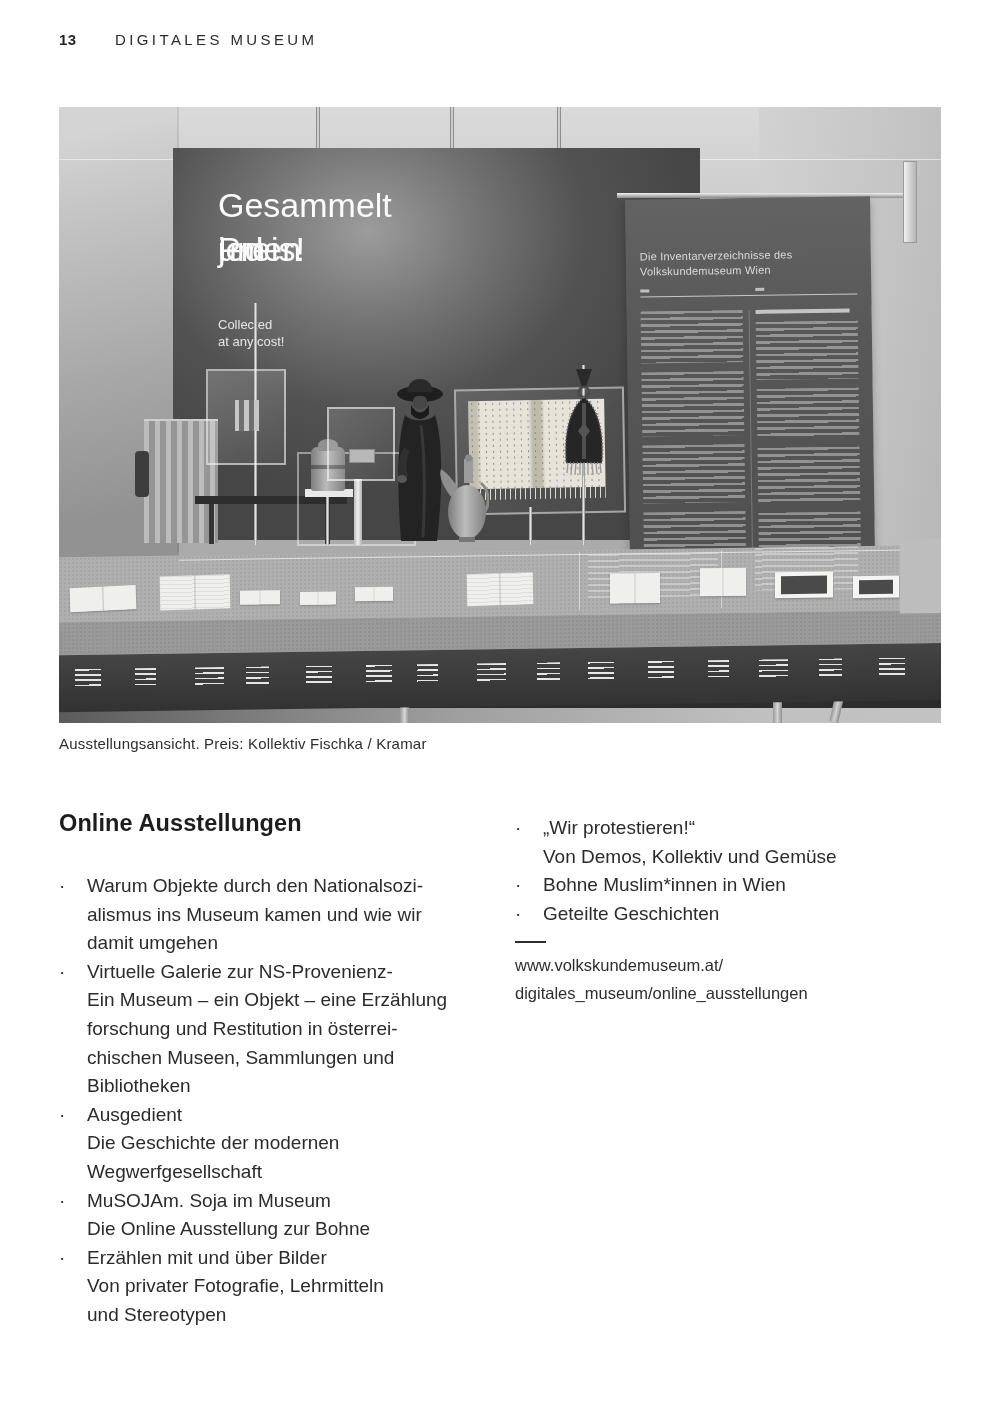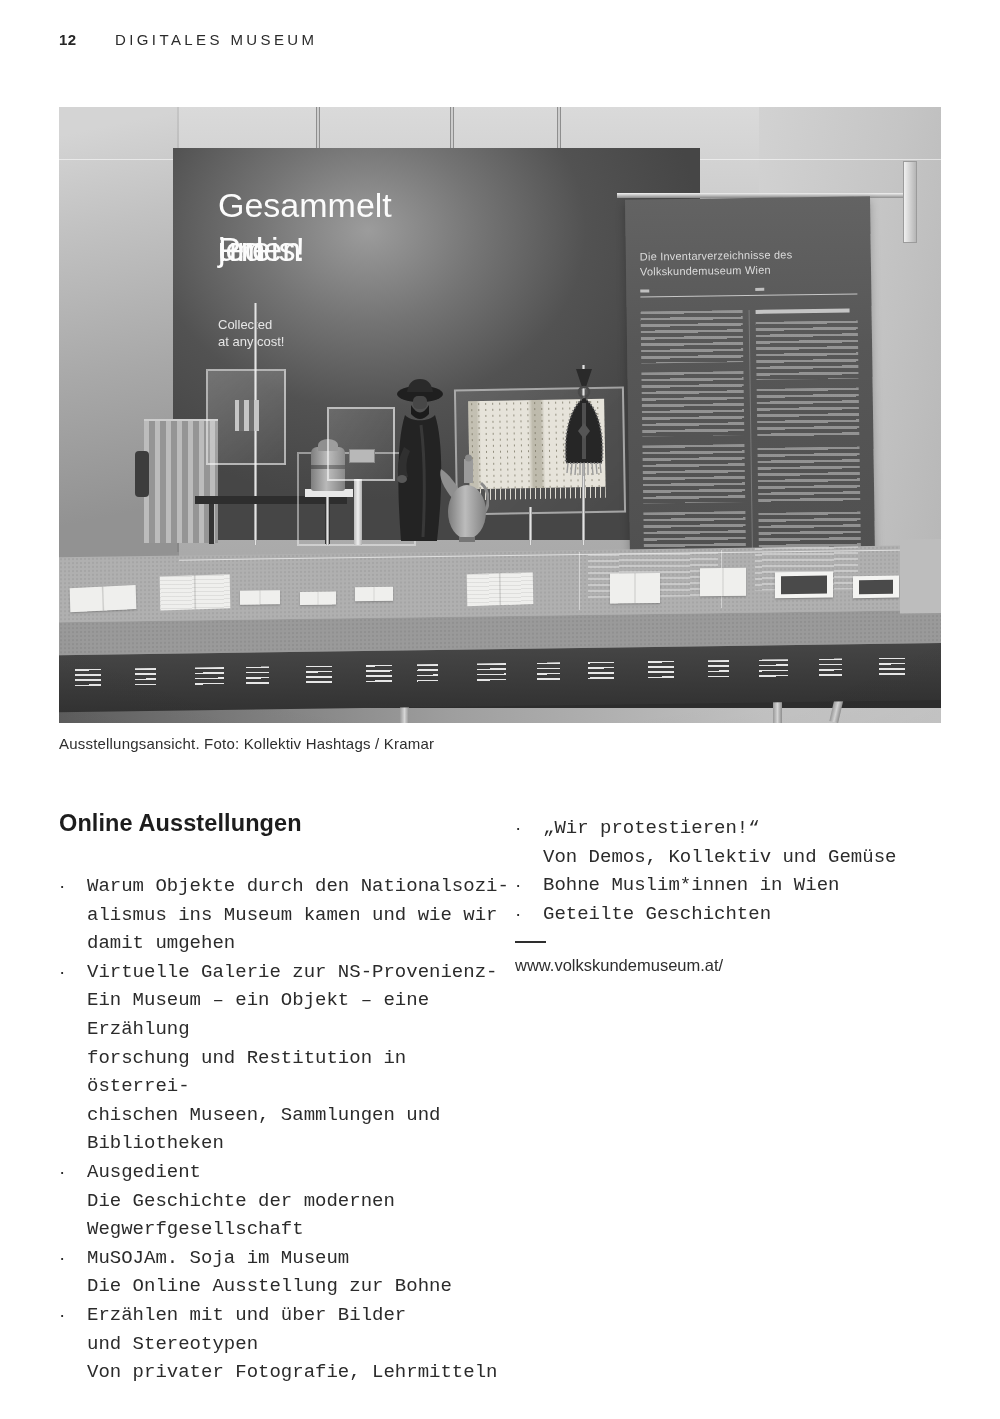--- a/index.html
+++ b/index.html
@@ -103,31 +103,31 @@
     background:radial-gradient(ellipse 120% 100% at 50% 40%,rgba(0,0,0,0) 60%,rgba(0,0,0,.10) 100%);}
 
   
   .caption{position:absolute;left:59px;top:735px;font-size:15px;color:#2e2e2e;letter-spacing:.2px;}
   .heading{position:absolute;left:59px;top:810px;font-size:23.5px;font-weight:700;letter-spacing:.1px;color:#1d1d1d;}
   .col{position:absolute;font-size:19px;line-height:28.6px;color:#2b2b2b;}
   .col-left{left:59px;top:872px;width:450px;}
   .col-right{left:515px;top:814px;width:440px;}
   .li-item{display:flex;}
   .li-bullet{width:28px;flex:0 0 28px;}
-  .li-lines{flex:1;font-family:Liberation Mono, monospace;}
+  .li-lines{flex:1;}
   .divider{width:31px;height:0;border-top:2px solid #2e2e2e;margin:13px 0 9px 0;}
   .link{font-size:16.5px;line-height:27.5px;color:#2e2e2e;cursor:pointer;}
 </style>
 </head>
 <body>
 
 <div class="page">
 
   <div class="hdr">
-    <span class="num">12</span><span class="sec">DIGITALES MUSEUM</span>
+    <span class="num">13</span><span class="sec">DIGITALES MUSEUM</span>
   </div>
 
   <div class="photo">
     <div class="wall-top"></div>
     <div class="wall-mid"></div>
     <div class="wall-left"></div>
     <div class="wall-right"></div>
     <div class="molding"></div>
     <div class="corner"></div>
 
@@ -298,21 +298,21 @@
           <div class="label-cluster" style="left: 649px; width: 21px;"></div>
           <div class="label-cluster" style="left: 700px; width: 29px;"></div>
           <div class="label-cluster" style="left: 760px; width: 23px;"></div>
           <div class="label-cluster" style="left: 820px; width: 26px;"></div>
         </div>
     </div>
 
     <div class="vignette"></div>
   </div>
 
-  <div class="caption">Ausstellungsansicht. Foto: Kollektiv Hashtags / Kramar</div>
+  <div class="caption">Ausstellungsansicht. Preis: Kollektiv Fischka / Kramar</div>
   <div class="heading">Online Ausstellungen</div>
 
   <div class="col col-left" id="list-left">
       <div class="li-item">
         <span class="li-bullet">·</span>
         <div class="li-lines">
           <div class="li-line">Warum Objekte durch den Nationalsozi-</div>
           <div class="li-line">alismus ins Museum kamen und wie wir</div>
           <div class="li-line">damit umgehen</div>
         </div>
@@ -339,22 +339,22 @@
         <span class="li-bullet">·</span>
         <div class="li-lines">
           <div class="li-line">MuSOJAm. Soja im Museum</div>
           <div class="li-line">Die Online Ausstellung zur Bohne</div>
         </div>
       </div>
       <div class="li-item">
         <span class="li-bullet">·</span>
         <div class="li-lines">
           <div class="li-line">Erzählen mit und über Bilder</div>
+          <div class="li-line">Von privater Fotografie, Lehrmitteln</div>
           <div class="li-line">und Stereotypen</div>
-          <div class="li-line">Von privater Fotografie, Lehrmitteln</div>
         </div>
       </div>
     </div>
 
   <div class="col col-right">
     <div id="list-right">
         <div class="li-item">
           <span class="li-bullet">·</span>
           <div class="li-lines">
             <div class="li-line">„Wir protestieren!“</div>
@@ -370,16 +370,17 @@
         <div class="li-item">
           <span class="li-bullet">·</span>
           <div class="li-lines">
             <div class="li-line">Geteilte Geschichten</div>
           </div>
         </div>
       </div>
     <div class="divider"></div>
     <div class="link">
       <div>www.volkskundemuseum.at/</div>
+      <div>digitales_museum/online_ausstellungen</div>
     </div>
   </div>
 
 </div>
 
 </body></html>

